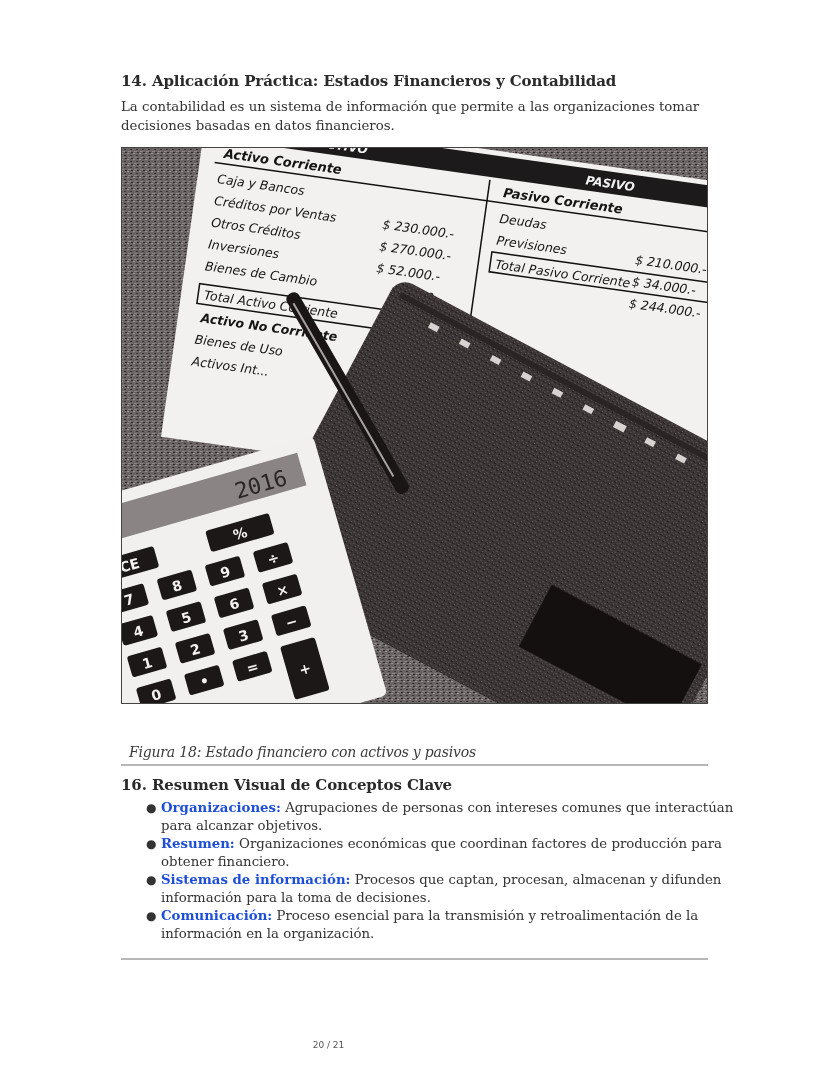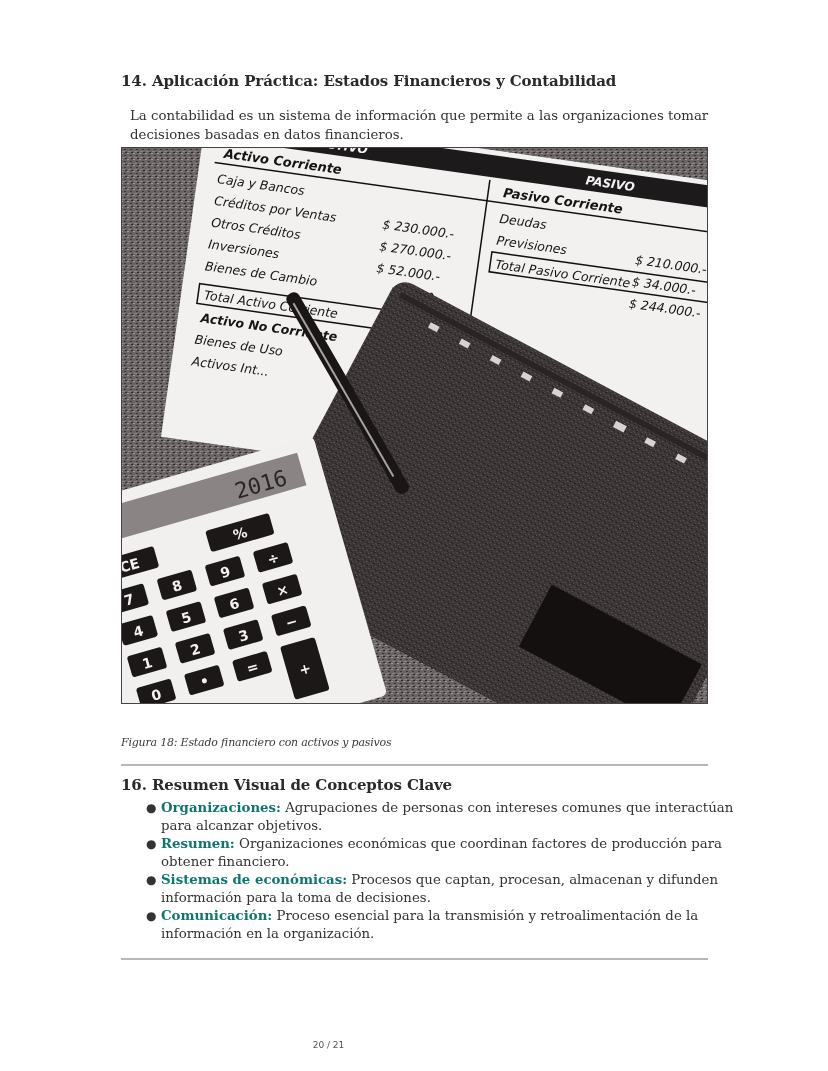--- a/index.html
+++ b/index.html
@@ -3,34 +3,34 @@
 <meta charset="utf-8">
 <style>
   html, body { margin: 0; padding: 0; background: #ffffff; }
   body { width: 828px; height: 1071px; position: relative; overflow: hidden;
          font-family: "DejaVu Serif", "Liberation Serif", serif; color: #2b2b2b; }
   .h2 { position: absolute; left: 121px; margin: 0; font-weight: bold; font-size: 15px;
         color: #2a2a2a; letter-spacing: -0.1px; white-space: nowrap; }
   #h14 { top: 72px; }
   #h15 { top: 776px; }
   .para { position: absolute; left: 121px; top: 97px; width: 590px; font-size: 13.3px;
-          line-height: 19px; color: #333; margin: 9px; }
+          line-height: 19px; color: #333; margin: 0; }
   .figure { position: absolute; left: 121px; top: 147px; width: 587px; height: 557px;
             background: #555; overflow: hidden; }
   .figure svg { display: block; }
-  .caption { position: absolute; left: 121px; top: 736px; font-size: 11px; font-style: italic;
-             color: #3a3a3a; margin: 0; letter-spacing: -0.2px; }
+  .caption { position: absolute; left: 121px; top: 736px; font-size: 14px; font-style: italic;
+             color: #3a3a3a; margin: 8px; letter-spacing: -0.2px; }
   .hr { position: absolute; left: 121px; width: 587px; height: 2px; background: #b8b8b8; border: 0; margin: 0; }
   #hr1 { top: 764px; }
   #hr2 { top: 958px; }
   ul.summary { position: absolute; left: 121px; top: 799px; width: 590px; margin: 0;
                padding: 0 0 0 40px; list-style: none; font-size: 13.3px; line-height: 18px; color: #333; }
   ul.summary li { position: relative; margin: 0 0 0 0; }
   ul.summary li .bullet { position: absolute; left: -15px; top: 0; font-size: 12px; }
-  ul.summary li b { color: #0f766e; }
+  ul.summary li b { color: #1d4ed8; }
   .pager { position: absolute; left: 0; width: 657px; top: 1040px; text-align: center;
            font-family: "DejaVu Sans", "Liberation Sans", sans-serif; font-size: 9px; color: #555; }
 </style>
 </head>
 <body>
 
 <h2 class="h2" id="h14">14. Aplicación Práctica: Estados Financieros y Contabilidad</h2>
 <p class="para">La contabilidad es un sistema de información que permite a las organizaciones tomar decisiones basadas en datos financieros.</p>
 
 <div class="figure">
@@ -167,21 +167,21 @@
   <li>
     <span class="bullet">●</span>
     <b>Organizaciones:</b><span> Agrupaciones de personas con intereses comunes que interactúan para alcanzar objetivos.</span>
   </li>
   <li>
     <span class="bullet">●</span>
     <b>Resumen:</b><span> Organizaciones económicas que coordinan factores de producción para obtener financiero.</span>
   </li>
   <li>
     <span class="bullet">●</span>
-    <b>Sistemas de económicas:</b><span> Procesos que captan, procesan, almacenan y difunden información para la toma de decisiones.</span>
+    <b>Sistemas de información:</b><span> Procesos que captan, procesan, almacenan y difunden información para la toma de decisiones.</span>
   </li>
   <li>
     <span class="bullet">●</span>
     <b>Comunicación:</b><span> Proceso esencial para la transmisión y retroalimentación de la información en la organización.</span>
   </li>
 </ul>
 <hr class="hr" id="hr2">
 
 <div class="pager">20 / 21</div>
 

